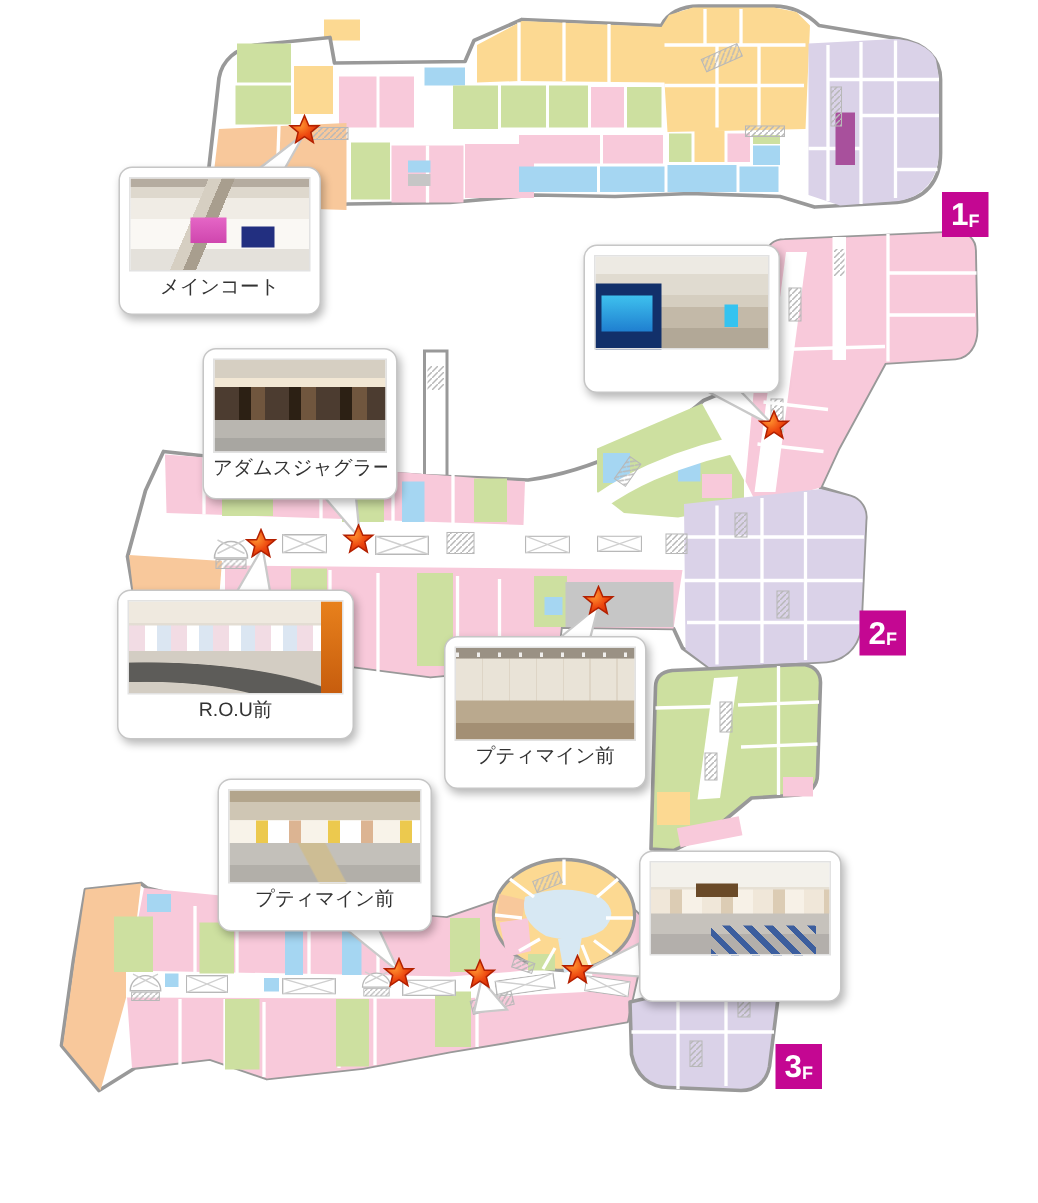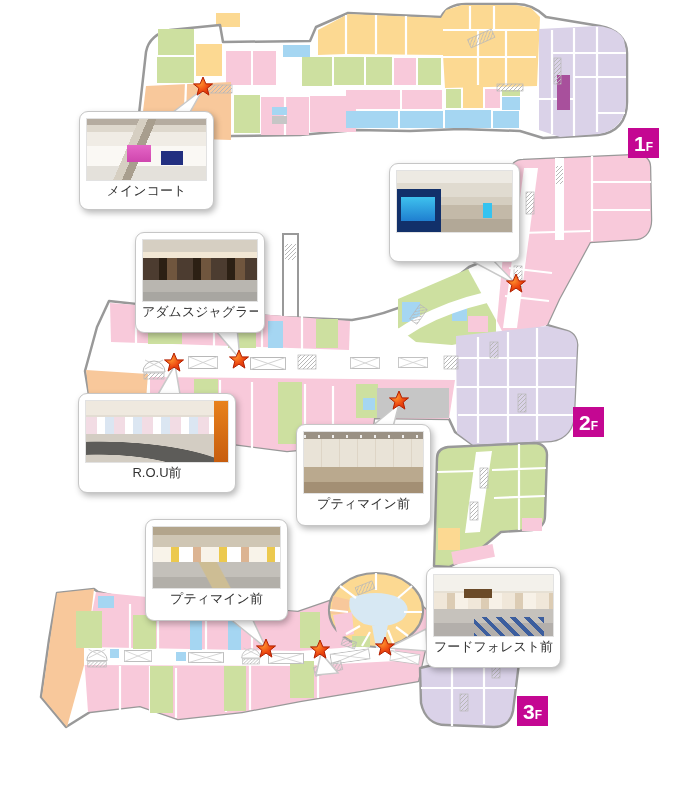--- a/index.html
+++ b/index.html
@@ -336,21 +336,20 @@
 <div class="callout" style="left:296px;top:424px;width:135px;height:102px">
   <div class="photo p-hall"></div>
   <div class="caption">プティマイン前</div>
 </div>
 <div class="callout" style="left:145px;top:519px;width:143px;height:102px">
   <div class="photo p-petit"></div>
   <div class="caption">プティマイン前</div>
 </div>
 <div class="callout" style="left:426px;top:567px;width:135px;height:101px">
   <div class="photo p-food"></div>
-  <div class="caption">フードフォレスト前</div>
 </div>
 
 <div class="badge" style="left:628px;top:128px">
   <span class="bn">1</span>
       <span class="bf">F</span>
 </div>
 <div class="badge" style="left:573px;top:407px">
   <span class="bn">2</span>
       <span class="bf">F</span>
 </div>

